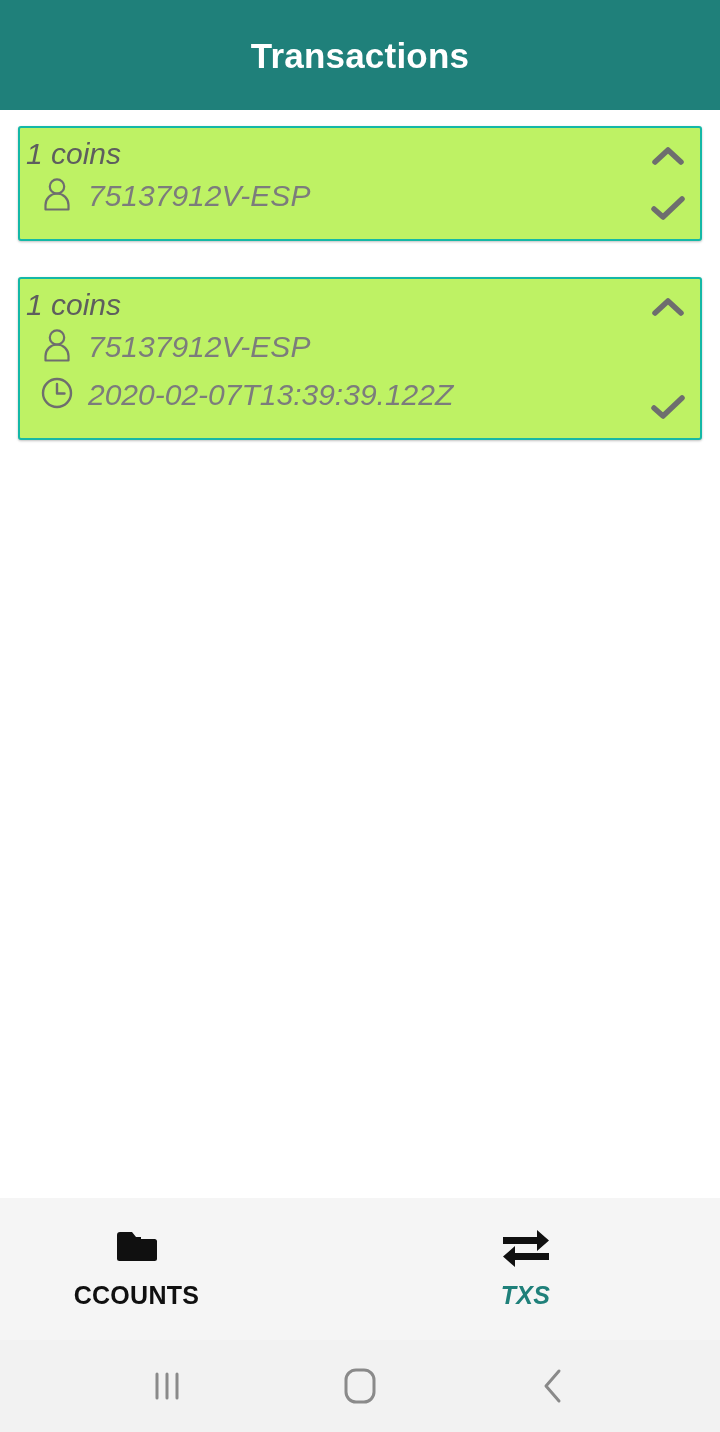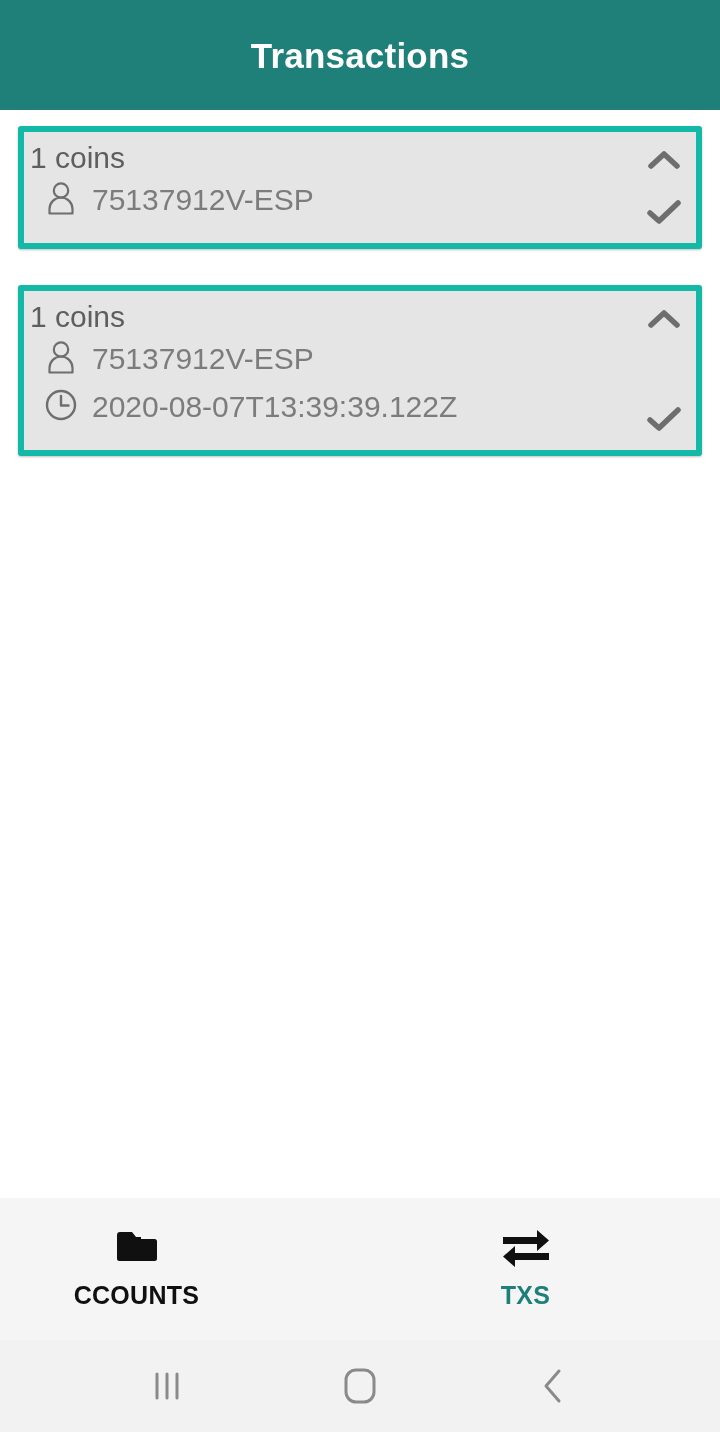--- a/index.html
+++ b/index.html
@@ -41,26 +41,27 @@
   
   .content {
     flex: 1 1 auto;
     background: #ffffff;
     padding: 16px 18px 0 18px;
     overflow: hidden;
   }
 
   .tx-card {
     position: relative;
-    background: #e5e5e5;
-    border: 6px solid #14b8a6;
+    background: #bef264;
+    border: 2px solid #14b8a6;
     border-radius: 3px;
     box-shadow: 0 1px 3px rgba(0,0,0,0.16), 0 1px 2px rgba(0,0,0,0.10);
     padding: 6px 0 14px 0;
     margin-bottom: 36px;
+    font-style: italic;
   }
 
   .tx-amount {
     font-size: 30px;
     color: #5E5E5E;
     padding: 0 0 4px 6px;
     line-height: 1.3;
   }
 
   .tx-row {
@@ -121,21 +122,21 @@
     width: 180px;
     display: flex;
     flex-direction: column;
     align-items: center;
     justify-content: flex-start;
     gap: 9px;
     color: #101010;
     cursor: pointer;
   }
   .tab.clipped-left { margin-left: -58px; }
-  .tab.active { color: #1F807A; }
+  .tab.active { color: #1F807A; font-style: italic; }
   .tab-icon {
     height: 54px;
     display: flex;
     align-items: center;
     justify-content: center;
   }
   .tab-label {
     font-size: 25px;
     font-weight: bold;
     letter-spacing: 0.3px;
@@ -214,21 +215,21 @@
         <div class="tx-text">75137912V-ESP</div>
       </div>
 
       <div class="tx-row">
         <div class="tx-icon">
           <svg width="34" height="34" viewBox="0 0 34 34" fill="none" stroke="currentColor" stroke-width="2.4">
             <circle cx="17" cy="17" r="14"></circle>
             <path d="M17 8 v9.5 h7.5" stroke-linecap="round" stroke-linejoin="round"></path>
           </svg>
         </div>
-        <div class="tx-text">2020-08-07T13:39:39.122Z</div>
+        <div class="tx-text">2020-02-07T13:39:39.122Z</div>
       </div>
 
       <div class="collapse-icon">
         <svg width="34" height="22" viewBox="0 0 34 22" fill="none" stroke="currentColor" stroke-width="5.5" stroke-linecap="round" stroke-linejoin="round">
           <polyline points="4,17 17,5 30,17"></polyline>
         </svg>
       </div>
 
       <div class="status-icon">
         <svg width="34" height="26" viewBox="0 0 34 26" fill="none" stroke="currentColor" stroke-width="5.5" stroke-linecap="round" stroke-linejoin="round">

